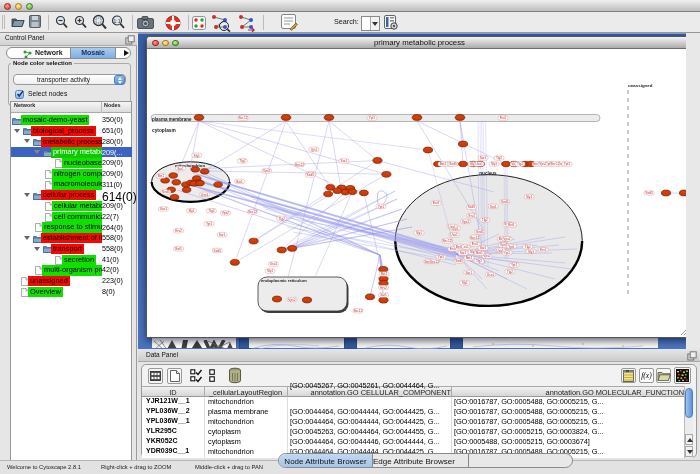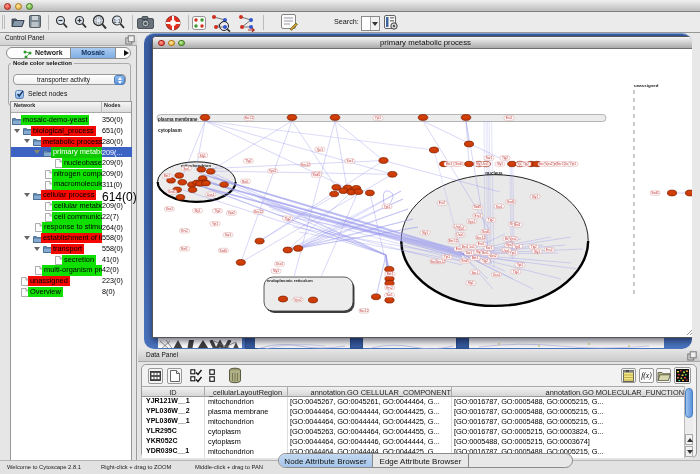--- a/index.html
+++ b/index.html
@@ -307,21 +307,21 @@
 <div style="position:absolute;left:21px;top:287.2px;width:10px;height:9px;">
       <svg width="8" height="9" viewBox="0 0 8 9" style="position:absolute;top:0.5px;">
         <path d="M0.5 0.5 h4.5 l2.5 2.5 v5.5 h-7 z" fill="#fdfdfd" stroke="#8a8a8a" stroke-width="0.7"></path>
         <path d="M5 0.5 v2.5 h2.5" fill="#e6e6e6" stroke="#8a8a8a" stroke-width="0.7"></path>
       </svg>
     </div>
     <div style="position:absolute;left:28px;top:286.6px;height:10.4px;line-height:10.4px;background:#10e000;color:#000;padding:0 2px;font-size:7.4px;white-space:nowrap;max-width:73.5px;overflow:hidden;">Overview</div>
     <div style="position:absolute;left:102px;top:286.8px;font-size:7.2px;color:#000;white-space:nowrap;">8(0)</div>
 </div>
 
-<div class="abs" style="left:144px;top:33px;width:548px;height:316px;background:linear-gradient(#3a5fa5,#3e64ae 60%,#4a74be);border-top:1px solid #7aa0d4;overflow:hidden;border-radius:10px;">
+<div class="abs" style="left:138px;top:33px;width:548px;height:316px;background:linear-gradient(#3a5fa5,#3e64ae 60%,#4a74be);border-top:1px solid #7aa0d4;overflow:hidden;">
 
   <div class="abs" style="left:14px;top:303px;width:84px;height:11px;background:#fdfdfd;overflow:hidden;">
     <svg width="84" height="11" viewBox="0 0 84 11">
         <path d="M14 11 L20 0 L26 11 Z" fill="#444"></path>
         <path d="M29 11 L31 0 L36 0 L34 11 Z" fill="#414141"></path>
         <path d="M38 11 L45 0 L52 11 Z" fill="#3c3c3c"></path>
         <path d="M53 0 L58 11 L62 3 L66 11 L72 0" stroke="#444" stroke-width="3.5" fill="none"></path>
         <path d="M2 1 L12 10 M12 1 L2 10 M8 0 L16 11 M56 1 L76 10 M60 10 L78 2" stroke="#666" stroke-width="0.7"></path>
         <path d="M74 11 L78 2 L82 11 Z" fill="#4a4a4a"></path>
       </svg>
@@ -877,21 +877,21 @@
   <div class="abs" style="left:145px;top:0;width:1px;height:10.5px;background:#aaa;"></div>
   <div class="abs" style="left:309px;top:0;width:1px;height:10.5px;background:#aaa;"></div>
 </div>
 
 <div class="abs" style="left:142px;top:397px;width:542px;height:61px;background:#fff;"></div>
 <div class="abs" style="left:204px;top:397px;width:1px;height:61px;background:#ddd;"></div>
 <div class="abs" style="left:287px;top:397px;width:1px;height:61px;background:#ddd;"></div>
 <div class="abs" style="left:451px;top:397px;width:1px;height:61px;background:#ddd;"></div>
 <div style="position:absolute;left:146px;top:397px;font-size:7px;font-weight:bold;">YJR121W__1</div>
 <div style="position:absolute;left:208px;top:397px;font-size:7.3px;">mitochondrion</div>
-<div style="position:absolute;left:290px;top:397px;font-size:7.4px;white-space:nowrap;letter-spacing:-0.1px;width:159px;overflow:hidden;">[GO:0045267, GO:0045261, GO:0044464, G...</div>
+<div style="position:absolute;left:290px;top:381px;font-size:7.4px;white-space:nowrap;letter-spacing:-0.1px;width:159px;overflow:hidden;">[GO:0045267, GO:0045261, GO:0044464, G...</div>
 <div style="position:absolute;left:454px;top:397px;font-size:7.4px;white-space:nowrap;letter-spacing:-0.1px;width:228px;overflow:hidden;">[GO:0016787, GO:0005488, GO:0005215, G...</div>
 <div style="position:absolute;left:146px;top:407px;font-size:7px;font-weight:bold;">YPL036W__2</div>
 <div style="position:absolute;left:208px;top:407px;font-size:7.3px;">plasma membrane</div>
 <div style="position:absolute;left:290px;top:407px;font-size:7.4px;white-space:nowrap;letter-spacing:-0.1px;width:159px;overflow:hidden;">[GO:0044464, GO:0044444, GO:0044425, G...</div>
 <div style="position:absolute;left:454px;top:407px;font-size:7.4px;white-space:nowrap;letter-spacing:-0.1px;width:228px;overflow:hidden;">[GO:0016787, GO:0005488, GO:0005215, G...</div>
 <div style="position:absolute;left:146px;top:417px;font-size:7px;font-weight:bold;">YPL036W__1</div>
 <div style="position:absolute;left:208px;top:417px;font-size:7.3px;">mitochondrion</div>
 <div style="position:absolute;left:290px;top:417px;font-size:7.4px;white-space:nowrap;letter-spacing:-0.1px;width:159px;overflow:hidden;">[GO:0044464, GO:0044444, GO:0044425, G...</div>
 <div style="position:absolute;left:454px;top:417px;font-size:7.4px;white-space:nowrap;letter-spacing:-0.1px;width:228px;overflow:hidden;">[GO:0016787, GO:0005488, GO:0005215, G...</div>
 <div style="position:absolute;left:146px;top:427px;font-size:7px;font-weight:bold;">YLR295C</div>
@@ -912,17 +912,17 @@
 <div class="abs" style="left:684.5px;top:434px;width:8.5px;height:11px;background:#f2f2f2;border:1px solid #aaa;">
   <div style="position:absolute;left:1.2px;top:3px;width:0;height:0;border-left:3px solid transparent;border-right:3px solid transparent;border-bottom:4px solid #333;"></div>
 </div>
 <div class="abs" style="left:684.5px;top:446px;width:8.5px;height:11px;background:#f2f2f2;border:1px solid #aaa;">
   <div style="position:absolute;left:1.2px;top:3px;width:0;height:0;border-left:3px solid transparent;border-right:3px solid transparent;border-top:4px solid #333;"></div>
 </div>
 
 <div class="abs" style="left:0;top:460px;width:700px;height:14px;background:#e2e2e2;border-top:1px solid #b5b5b5;"></div>
 <div class="abs" style="left:278px;top:452.5px;width:295px;height:15.5px;background:#e8e8e8;border:1px solid #8a8a8a;border-radius:8px;overflow:hidden;font-size:8px;color:#111;">
   <div class="abs" style="left:0;top:0;width:94px;height:15.5px;background:linear-gradient(#c3d8f0,#9fc2e8);border-right:1px solid #8a8a8a;text-align:center;line-height:15px;">Node Attribute Browser</div>
-  <div class="abs" style="left:94px;top:0;width:96px;height:15.5px;border-right:1px solid #8a8a8a;text-align:center;line-height:15px;">Edge Attribute Browser</div>
+  <div class="abs" style="left:94px;top:0;width:96px;height:15.5px;border-right:1px solid #8a8a8a;line-height:15px;">Edge Attribute Browser</div>
 </div>
 <div class="abs" style="left:7px;top:464px;font-size:5.8px;color:#222;">Welcome to Cytoscape 2.8.1</div>
 <div class="abs" style="left:101px;top:464px;font-size:5.8px;color:#222;">Right-click + drag to ZOOM</div>
 <div class="abs" style="left:195px;top:464px;font-size:5.8px;color:#222;">Middle-click + drag to PAN</div>
 
 </body></html>

